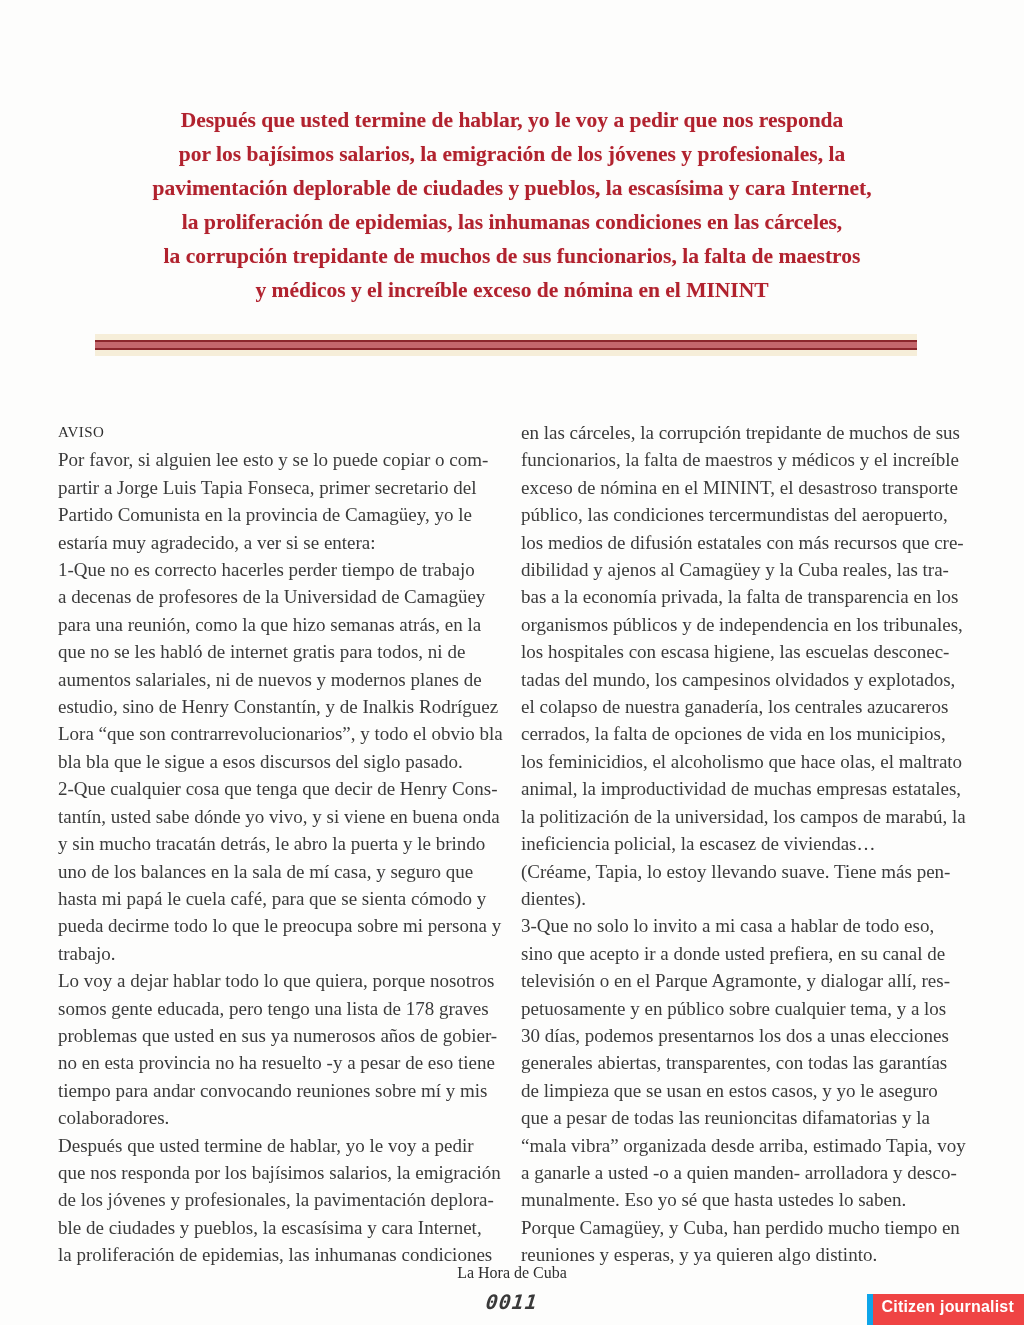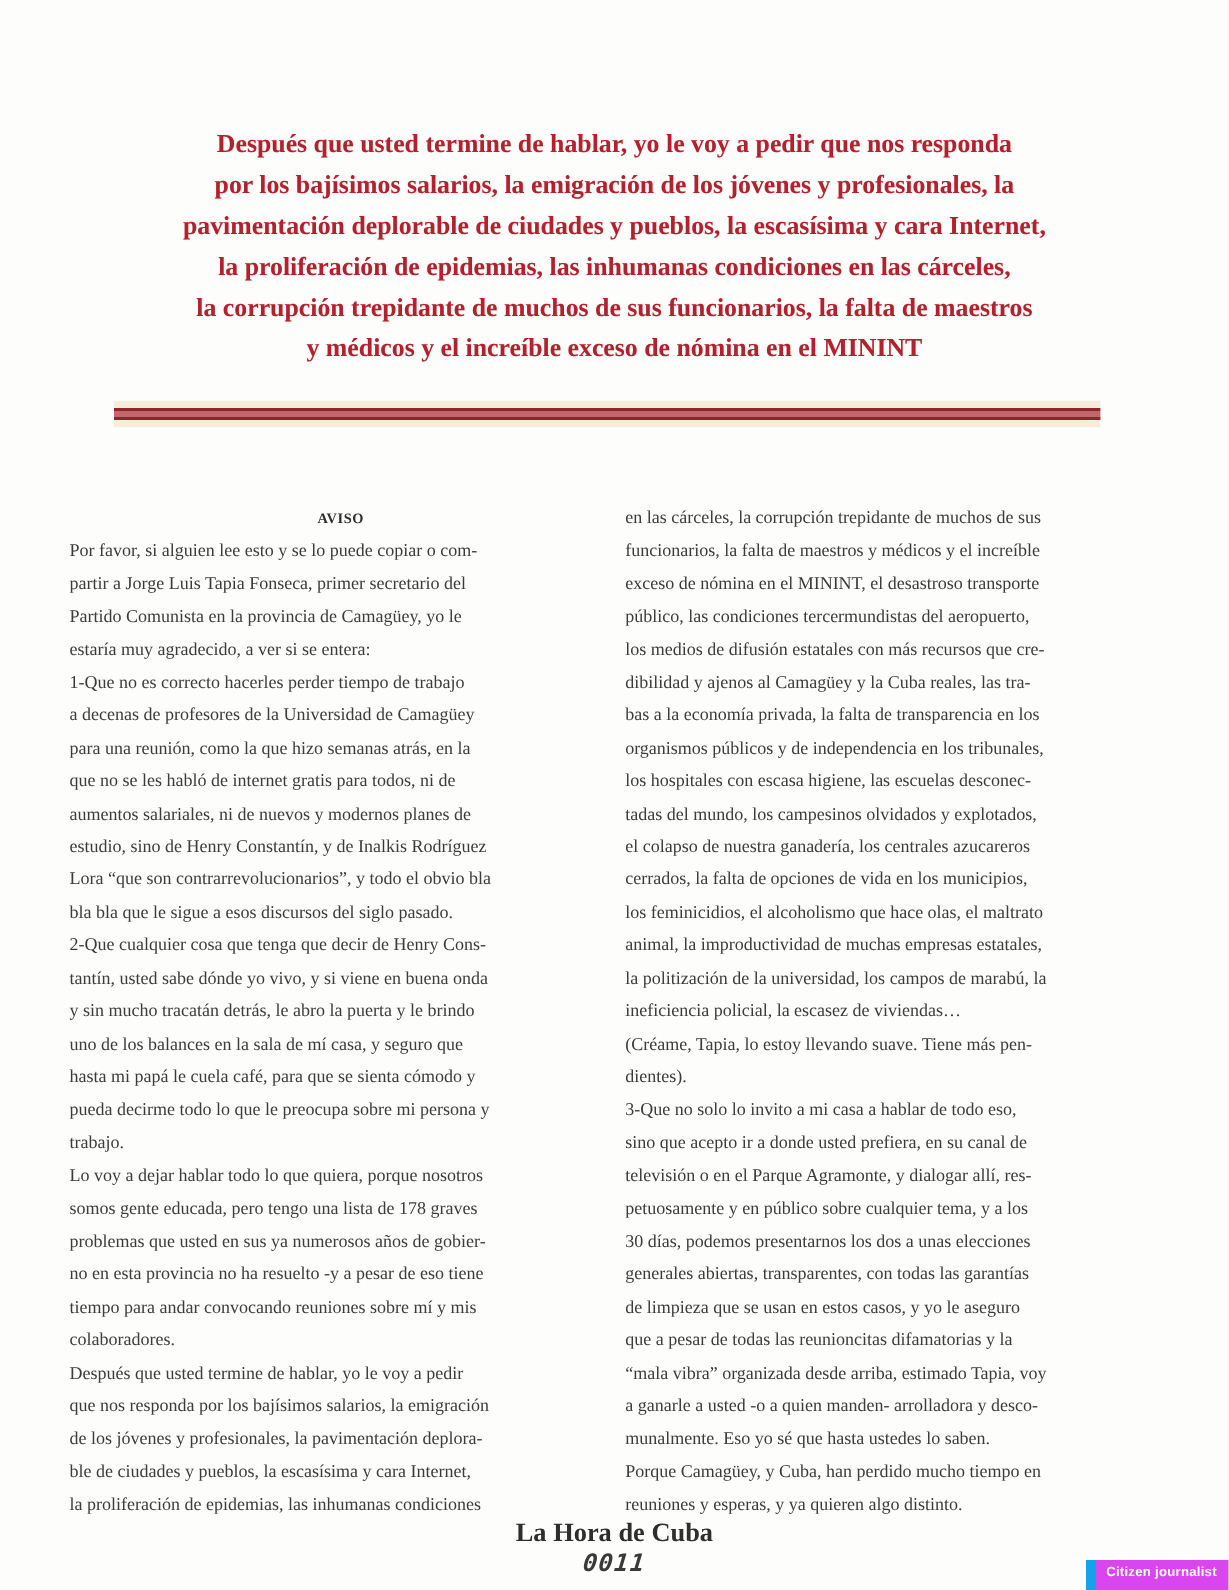--- a/index.html
+++ b/index.html
@@ -44,63 +44,61 @@
       #8c272c 0 24%, #c4676c 24% 76%, #8c272c 76% 100%);
   }
   .columns {
     position: absolute;
     top: 419px; left: 58px;
     display: flex;
   }
   .col { width: 452px; }
   .col.right { width: 455px; margin-left: 11px; }
   .aviso {
-    text-align: center;
-    font-weight: bold;
-    font-size: 12px;
+    font-weight: normal;
+    font-size: 15px;
     line-height: 27.4px;
     color: #2f2f2f;
     letter-spacing: 0.5px;
   }
   .coltext {
     white-space: pre;
-    font-size: 15px;
+    font-size: 19px;
     line-height: 27.4px;
     color: #3b3b3b;
   }
   .footer-pub {
     position: absolute;
     top: 1264px; left: 0; width: 100%;
     text-align: center;
-    font-size: 22px;
+    font-size: 16px;
     color: #2e2e2e;
-    font-weight: bold;
   }
   .footer-counter {
     position: absolute;
     top: 1290px; left: 0; width: 100%;
     text-align: center;
     font-family: "DejaVu Sans Mono", monospace;
     font-size: 20px;
     font-weight: bold;
     font-style: italic;
     letter-spacing: 1px;
     color: #3a3a3a;
     transform: skewX(-6deg);
   }
   .badge {
     position: absolute;
     right: 0; bottom: 0;
-    background: #d946ef;
+    background: #ef4444;
     color: #ffffff;
     font-family: "Liberation Sans", sans-serif;
-    font-size: 11px;
+    font-size: 16px;
     font-weight: bold;
     padding: 4px 10px 9px 9px;
-    border-left: 8px solid #0ea5e9;
+    border-left: 6px solid #0ea5e9;
     letter-spacing: 0.2px;
   }
 </style>
 </head>
 <body>
 
 <div class="page">
 
 
   <div class="headline">Después que usted termine de hablar, yo le voy a pedir que nos responda

